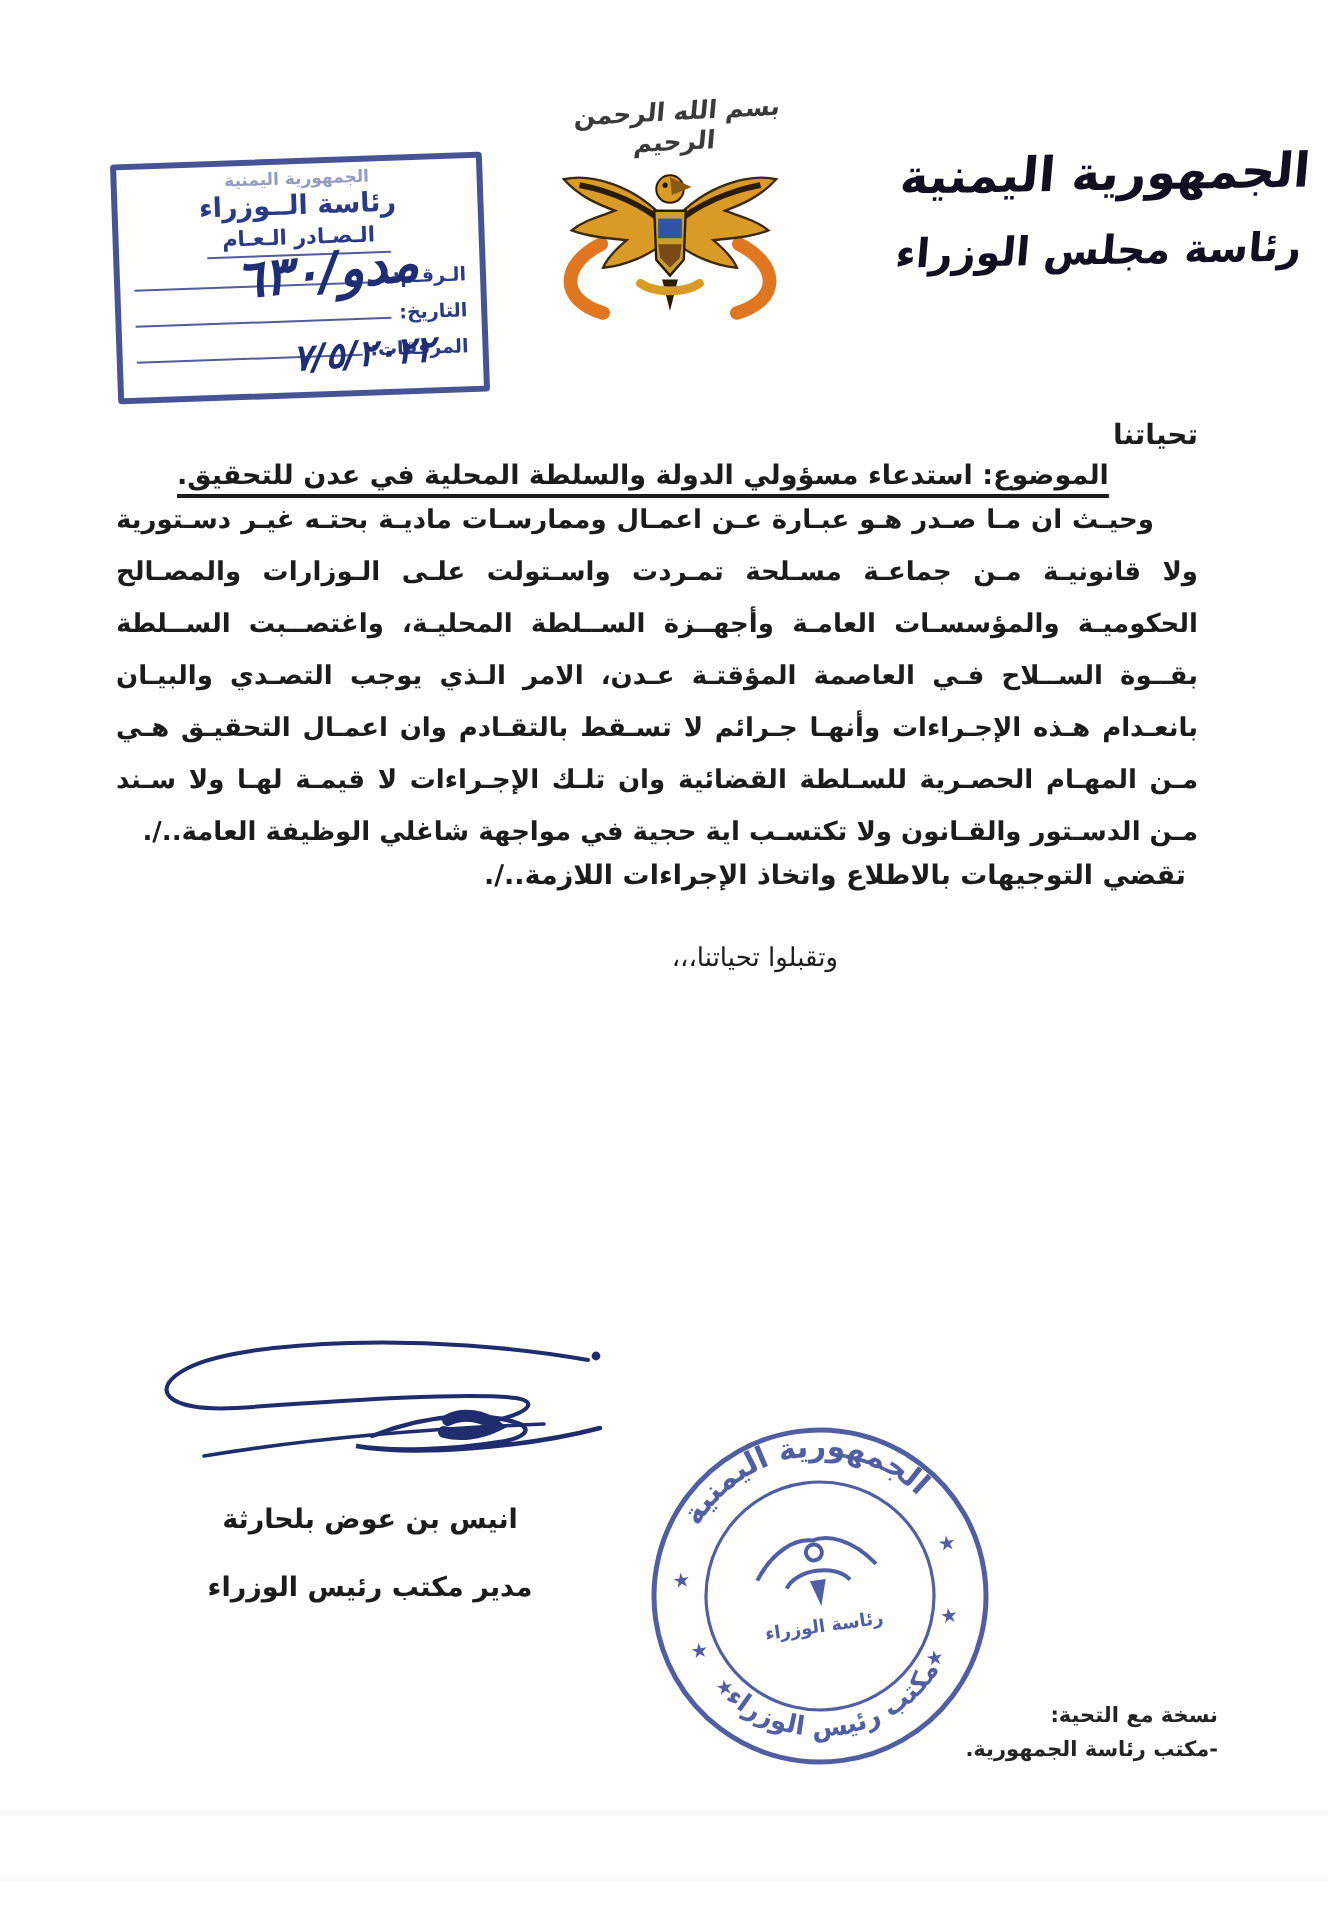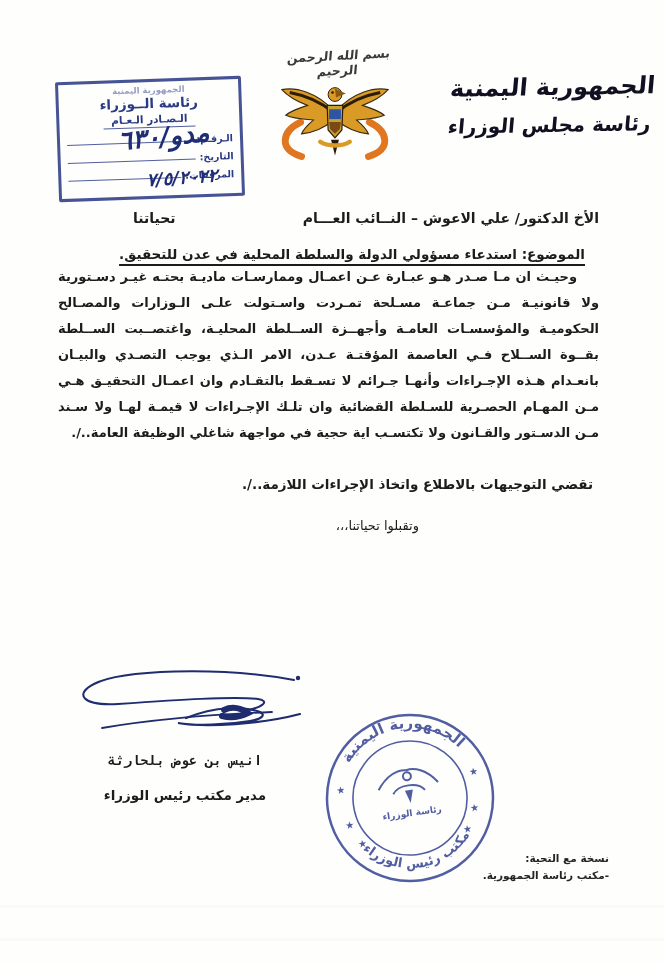--- a/index.html
+++ b/index.html
@@ -39,35 +39,35 @@
     position:absolute;font-weight:bold;color:#1e2d74;font-style:italic;white-space:nowrap;
   }
   .rs-number{top:40px;right:30px;font-size:26px;transform:rotate(-4deg);letter-spacing:2px;}
   .rs-date{top:86px;right:24px;font-size:18px;transform:rotate(-2deg);letter-spacing:1px;}
   
   .letter{position:absolute;top:210px;left:0;right:0;padding:0 65px 0 58px;}
   .addr-row{display:flex;justify-content:space-between;align-items:baseline;
     padding-right:0;padding-left:75px;font-size:14px;font-weight:bold;}
   .greeting{margin-top:30px;padding-right:140px;font-size:13.5px;font-weight:bold;}
   .subject{
-    margin-top:20px;margin-right:14px;font-size:13.5px;font-weight:bold;
-    text-decoration:underline;text-underline-offset:5px;text-decoration-thickness:1.5px;
+    margin-top:4px;margin-right:14px;font-size:13.5px;font-weight:bold;
+    text-decoration:underline;text-underline-offset:5px;text-decoration-thickness:1.5px;text-align:center;
   }
   .para{
     margin:0;font-size:13px;font-weight:bold;line-height:26px;text-align:justify;
     text-justify:inter-word;
   }
   .p1{margin-top:24px;text-indent:22px;}
   .p2{margin-top:2px;text-indent:22px;}
-  .directive{margin-top:30px;margin-right:6px;font-size:13.5px;font-weight:bold;}
+  .directive{margin-right:6px;font-size:13.5px;font-weight:bold;}
   .closing{margin-top:26px;padding-right:180px;font-size:13px;font-weight:normal;}
   
   .signature{position:absolute;left:66px;top:666px;width:252px;height:86px;}
   .signer{position:absolute;left:70px;top:752px;width:230px;text-align:center;}
-  .signer-name{font-size:13.5px;font-weight:bold;font-family:Liberation Mono, monospace;}
+  .signer-name{font-size:13.5px;font-weight:bold;}
   .signer-title{font-size:13.5px;font-weight:bold;margin-top:18px;}
   
   .seal{position:absolute;left:322px;top:710px;width:176px;height:176px;
     transform:rotate(-8deg);opacity:.92;}
   
   .cc{position:absolute;right:55px;top:850px;text-align:right;
     font-size:10.5px;font-weight:bold;line-height:17px;color:#242424;}
   
   .streak{position:absolute;left:0;right:0;height:3px;background:rgba(120,120,120,.04);}
 </style>
@@ -115,21 +115,20 @@
     <div class="rs-field">
       <span class="rs-label">المرفقات:</span>
       <span class="rs-rule"></span>
     </div>
     <div class="rs-hand rs-number" dir="rtl">مدو/٦٣٠</div>
     <div class="rs-hand rs-date" dir="rtl">٧/٥/٢٠٢٢</div>
   </div>
 
   <div class="letter" dir="rtl">
     <div class="addr-row">
-      <span>الأخ الدكتور/ علي الاعوش – النــائب العـــام</span>
       <span>تحياتنا</span>
     </div>
     <div class="subject">الموضوع: استدعاء مسؤولي الدولة والسلطة المحلية في عدن للتحقيق.</div>
     <p class="para p2">وحيـث ان مـا صـدر هـو عبـارة عـن اعمـال وممارسـات ماديـة بحتـه غيـر دسـتورية ولا قانونيـة مـن جماعـة مسـلحة تمـردت واسـتولت علـى الـوزارات والمصـالح الحكوميـة والمؤسسـات العامـة وأجهــزة الســلطة المحليـة، واغتصــبت الســلطة بقــوة الســلاح فـي العاصمة المؤقتـة عـدن، الامر الـذي يوجب التصـدي والبيـان بانعـدام هـذه الإجـراءات وأنهـا جـرائم لا تسـقط بالتقـادم وان اعمـال التحقيـق هـي مـن المهـام الحصـرية للسـلطة القضائية وان تلـك الإجـراءات لا قيمـة لهـا ولا سـند مـن الدسـتور والقـانون ولا تكتسـب اية حجية في مواجهة شاغلي الوظيفة العامة../.</p>
     <div class="directive">تقضي التوجيهات بالاطلاع واتخاذ الإجراءات اللازمة../.</div>
     <div class="closing">وتقبلوا تحياتنا،،،</div>
   </div>
 
   <svg class="signature" viewBox="0 0 252 86" aria-hidden="true">
     <g fill="none" stroke="#1f2c6e" stroke-linecap="round">

